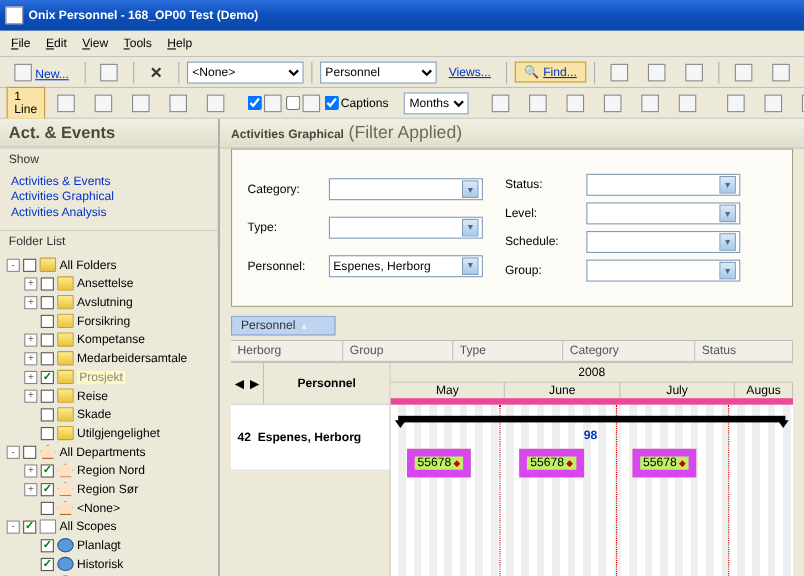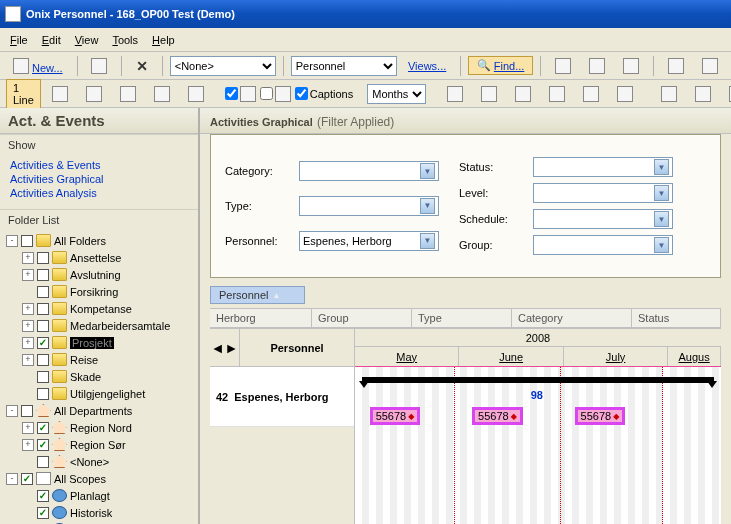--- a/index.html
+++ b/index.html
@@ -41,28 +41,28 @@
 .tree-exp { width: 12px; height: 12px; border: 1px solid #888; background: #fff; display: flex; align-items: center; justify-content: center; font-size: 9px; line-height: 1; margin-right: 3px; color: #555; cursor: default; }
 .tree-noexp { width: 15px; }
 .tree-chk { width: 12px; height: 12px; border: 1px solid #555; background: #fff; margin-right: 3px; display: flex; align-items: center; justify-content: center; }
 .tree-chk.checked::after { content: '✓'; color: #008000; font-size: 10px; font-weight: bold; line-height: 1; }
 .tree-icon { width: 15px; height: 13px; margin-right: 3px; }
 .folder-icon { background: linear-gradient(to bottom, #ffe98c, #e8c438); border: 1px solid #c8a030; border-radius: 1px; }
 .home-icon { background: #ffe0c0; border: 1px solid #aa6633; clip-path: polygon(50% 0, 100% 50%, 85% 50%, 85% 100%, 15% 100%, 15% 50%, 0 50%); }
 .globe-icon { background: #5a9ad8; border: 1px solid #2a5a98; border-radius: 50%; }
 .list-icon { background: #fff; border: 1px solid #888; }
 .tree-label { color: #000; }
-.tree-label.selected { background: #000000; color: #fff; padding: 0 2px; text-align: center; }
+.tree-label.selected { background: #fef9c3; color: #fff; padding: 0 2px; text-align: center; }
 .tree-label.dim { color: #888; }
 .ind1 { margin-left: 0; }
 .ind2 { margin-left: 16px; }
 
 
 .content-header { background: linear-gradient(to bottom, #f0efe4, #e1dfca); padding: 4px 10px; font-size: 15px; font-weight: bold; color: #4a4a3c; border-bottom: 1px solid #c0c0c0; }
-.content-header .filter { font-size: 12px; font-weight: normal; color: #6a6a5c; }
+.content-header .filter { font-size: 16px; font-weight: normal; color: #6a6a5c; }
 
 
 .tabs { display: flex; padding: 6px 10px 0; background: #ece9d8; }
 .tab { padding: 3px 12px; border: 1px solid #a0a080; border-bottom: none; background: #e5e2d0; margin-right: 2px; cursor: default; border-radius: 3px 3px 0 0; }
 .tab.active { background: #fcfbf6; border-bottom: 1px solid #fcfbf6; position: relative; top: 1px; }
 
 
 .filter-panel { background: #fcfbf6; border: 1px solid #a0a080; margin: 0 10px 8px; padding: 22px 14px; display: flex; gap: 20px; }
 .filter-col { display: grid; grid-template-columns: 70px 140px; gap: 6px 4px; align-items: center; }
 .filter-sel { height: 20px; border: 1px solid #7f9db9; background: #fff; width: 140px; display: flex; align-items: center; justify-content: space-between; padding: 0 3px; }
@@ -82,31 +82,31 @@
 
 .gantt { flex: 1; display: flex; border-top: 1px solid #c0c0c0; overflow:hidden; }
 .gantt-left { width: 145px; display: flex; flex-direction: column; border-right: 1px solid #c0c0c0; }
 .gantt-left-header { display: flex; height: 38px; border-bottom: 1px solid #c0c0c0; }
 .gantt-nav { width: 30px; display: flex; align-items: center; justify-content: center; font-size: 14px; border-right: 1px solid #c0c0c0; background: #ece9d8; }
 .gantt-left-title { flex: 1; display: flex; align-items: center; justify-content: center; font-weight: bold; background: #ece9d8; }
 .gantt-row-left { height: 60px; display: flex; align-items: center; padding: 0 6px; gap: 6px; background: #fff; border-bottom: 1px solid #e0e0e0; font-weight: bold; }
 
 .gantt-right { flex: 1; display: flex; flex-direction: column; position: relative; overflow: hidden; }
 .gantt-year { height: 18px; text-align: center; border-bottom: 1px solid #c0c0c0; background: #ece9d8; display: flex; align-items: center; justify-content: center; }
-.gantt-months { height: 20px; display: flex; border-bottom: 1px solid #ec4899; background: #ece9d8; text-decoration: underline; }
+.gantt-months { height: 20px; display: flex; border-bottom: 6px solid #ec4899; background: #ece9d8; }
 .gantt-month { flex: 1; text-align: center; border-right: 1px solid #c0c0c0; display: flex; align-items: center; justify-content: center; }
 .gantt-body { flex: 1; position: relative; }
 .stripe-bg { position: absolute; inset: 0; background: repeating-linear-gradient(to right, #fff 0, #fff 7px, #efefef 7px, #efefef 14px); }
 .redline { position: absolute; top: 0; bottom: 0; width: 0; border-left: 1px dotted #cc0000; }
 .gantt-bar { position: absolute; height: 6px; background: #000; top: 10px; }
 .gantt-bar::before, .gantt-bar::after { content:''; position:absolute; width:0; height:0; border-left:5px solid transparent; border-right:5px solid transparent; border-top:7px solid #000; top:4px; }
 .gantt-bar::before { left: -3px; }
 .gantt-bar::after { right: -3px; }
 .gantt-val { position: absolute; color: #0033cc; font-weight: bold; top: 22px; }
-.gantt-tag { position: absolute; background: #f9a8d4; border: 3px solid #d946ef; padding: 0 3px; font-size: 10px; top: 40px; display:flex; align-items:center; gap:2px; }
+.gantt-tag { position: absolute; background: #bef264; border: 7px solid #d946ef; padding: 0 3px; font-size: 10px; top: 40px; display:flex; align-items:center; gap:2px; }
 .gantt-tag .dot { color:#cc0000; font-size:8px; }
 </style>
 </head>
 <body>
 
 <div class="title-bar">
   <span class="icon"></span>
   <span>Onix Personnel - 168_OP00 Test (Demo)</span>
 </div>
 

